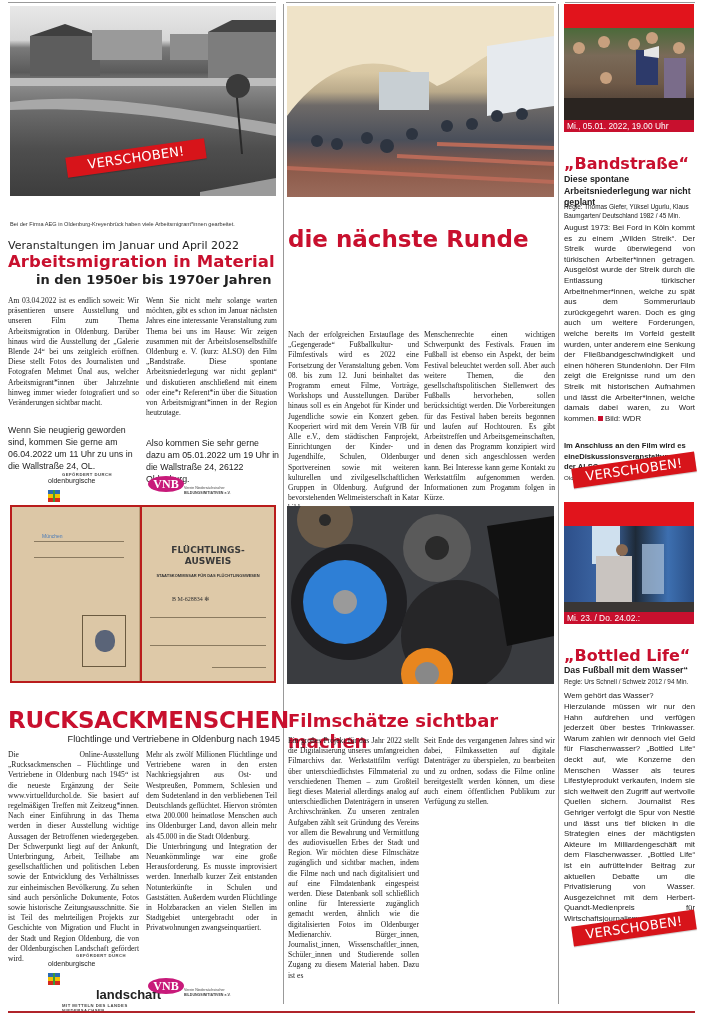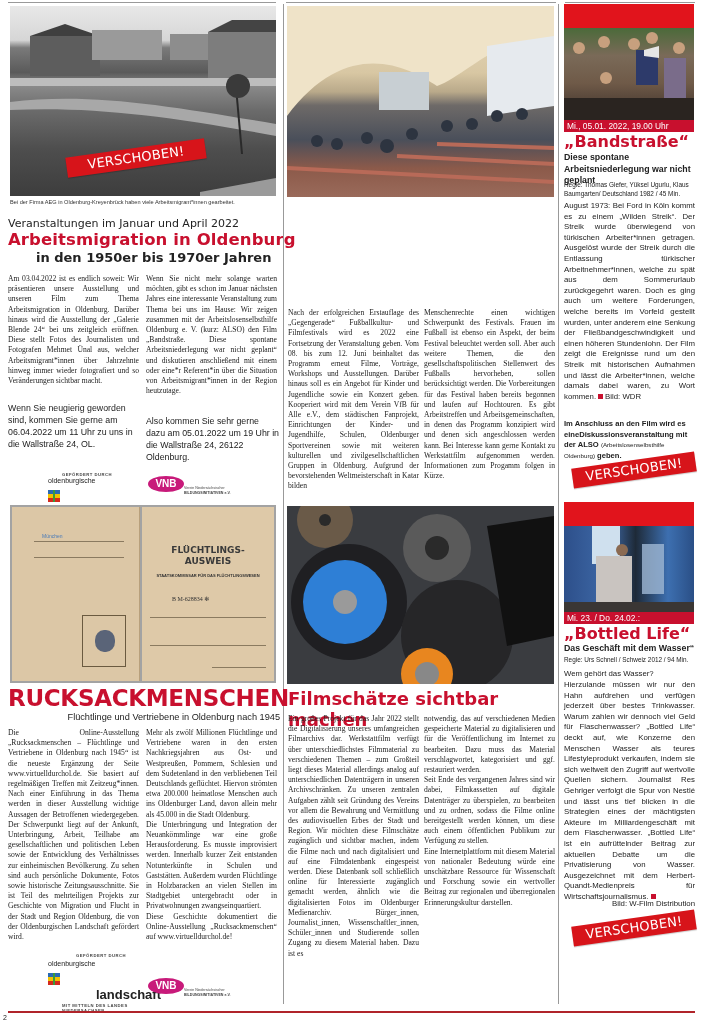--- a/index.html
+++ b/index.html
@@ -1,18 +1,18 @@
 <!DOCTYPE html>
 <html><head>
 <meta charset="utf-8">
 <style>
   * { box-sizing: border-box; margin: 0; padding: 0; }
   html, body { width: 703px; height: 1024px; background: #ffffff; overflow: hidden; }
   body { position: relative; font-family: "DejaVu Serif", serif; color: #222; }
-  .abs { position: absolute; }
+  .abs { position: absolute; margin-top: 22px; }
   .topline { position:absolute; left:8px; top:2px; width:268px; height:1px; background:#999; }
   .topline2 { position:absolute; left:286px; top:2px; width:270px; height:1px; background:#999; }
   .topline3 { position:absolute; left:565px; top:2px; width:130px; height:1px; background:#999; }
 
   .photo { position:absolute; overflow:hidden; }
   .serif-body { font-family: "Liberation Serif", serif; font-size: 7.6px; line-height: 10.2px; text-align: justify; color:#222; }
   .sans-body { font-family: "Liberation Sans", sans-serif; font-size: 7.8px; line-height: 10.6px; text-align: justify; color:#222; }
   .headline-red { font-family: "DejaVu Sans", sans-serif; font-weight: bold; color: #c8102e; }
   .caption { font-family: "Liberation Sans", sans-serif; font-size: 5.6px; color:#333; }
 
@@ -20,21 +20,21 @@
 
   .vline { position:absolute; width:1px; background:#999; }
   .bottomrule { position:absolute; left:8px; top:1011px; width:687px; height:2px; background:#b0242a; }
 
   .logo-lands { position:absolute; font-family:"Liberation Sans", sans-serif; color:#222; }
   .logo-lands .small { font-size:4.2px; letter-spacing:0.5px; font-weight:bold; color:#444; }
   .logo-lands .ol { font-size:7px; }
   .logo-lands .big { font-size:13px; font-weight:bold; line-height:13px;margin-left:48px; }
   .flag { display:inline-block; width:12px; height:12px; vertical-align:middle; margin-right:2px; position:relative; }
   .vnb { position:absolute; }
-  .vnb .pill { width:36px; height:16px; border-radius:50%; background:#c81a7a; color:#fff; font-family:Liberation Sans, sans-serif; font-weight:bold; font-size:10px; line-height:16px; text-align:center; }
+  .vnb .pill { width:36px; height:16px; border-radius:50%; background:#c81a7a; color:#fff; font-family:Liberation Serif, serif; font-weight:bold; font-size:12px; line-height:16px; text-align:center; }
   .vnb .t { font-family:"Liberation Sans", sans-serif; font-size:3.6px; color:#444; margin-left:36px; margin-top:-6px; line-height:4.5px; }
 
   .datebar { position:absolute; background:#c8102e; color:#fff; font-family:"Liberation Sans", sans-serif; font-size:8.4px; line-height:12px; padding-left:3px; }
   .redblock { position:absolute; background:#e1141c; }
   .film-title { font-family:"DejaVu Sans", sans-serif; font-weight:bold; color:#c8102e; font-size:16px; line-height:18px; }
   .film-sub { font-family:"Liberation Sans", sans-serif; font-weight:bold; font-size:8.8px; line-height:11.5px; color:#222; }
   .film-credit { font-family:"Liberation Sans", sans-serif; font-size:6.4px; line-height:9px; color:#222; }
   .sq { display:inline-block; width:5px; height:5px; background:#c8102e; margin:0 2px; vertical-align:middle; }
 </style>
 </head>
@@ -57,21 +57,21 @@
       <path d="M0,96 C80,86 160,100 266,118 L266,130 C160,110 80,100 0,104 Z" fill="#a8a8a8"></path>
       <line x1="225" y1="70" x2="232" y2="148" stroke="#2a2a2a" stroke-width="2"></line>
       <circle cx="228" cy="80" r="12" fill="#3a3a3a"></circle>
       <path d="M190,186 L266,172 L266,190 L190,190 Z" fill="#9a9a9a"></path>
     </svg>
   </div>
   <div class="stamp" style="left:66px; top:148px; width:140px;">VERSCHOBEN!</div>
   <div class="caption abs" style="left:10px; top:199px; width:270px;">Bei der Firma AEG in Oldenburg-Kreyenbrück haben viele Arbeitsmigrant*innen gearbeitet.</div>
 
   <div class="abs" style="left:8px; top:217px; font-family:'DejaVu Sans',sans-serif; font-size:11px; color:#222;">Veranstaltungen im Januar und April 2022</div>
-  <div class="abs headline-red" style="left:8px; top:230px; font-size:16.5px; letter-spacing:0.1px;">Arbeitsmigration in Oldenburg</div>
+  <div class="abs headline-red" style="left:8px; top:230px; font-size:16.5px; letter-spacing:0.1px;">Arbeitsmigration in Material</div>
   <div class="abs" style="left:36px; top:250px; font-family:'DejaVu Sans',sans-serif; font-size:13px; font-weight:bold; color:#222;">in den 1950er bis 1970er Jahren</div>
 
   <div class="abs serif-body" style="left:8px; top:274px; width:131px;">Am 03.04.2022 ist es endlich soweit: Wir präsentieren unsere Ausstellung und unseren Film zum Thema Arbeitsmigration in Oldenburg. Darüber hinaus wird die Ausstellung der „Galerie Blende 24“ bei uns zeitgleich eröffnen. Diese stellt Fotos des Journalisten und Fotografen Mehmet Ünal aus, welcher Arbeitsmigrant*innen über Jahrzehnte hinweg immer wieder fotografiert und so Veränderungen sichtbar macht.</div>
   <div class="abs" style="left:8px; top:402px; width:134px; font-family:'Liberation Sans',sans-serif; font-size:8.8px; line-height:12px; color:#222;">Wenn Sie neugierig geworden sind, kommen Sie gerne am 06.04.2022 um 11 Uhr zu uns in die Wallstraße 24, OL.</div>
 
   <div class="abs serif-body" style="left:146px; top:274px; width:131px;">Wenn Sie nicht mehr solange warten möchten, gibt es schon im Januar nächsten Jahres eine interessante Veranstaltung zum Thema bei uns im Hause: Wir zeigen zusammen mit der Arbeitslosenselbsthilfe Oldenburg e. V. (kurz: ALSO) den Film „Bandstraße. Diese spontane Arbeitsniederlegung war nicht geplant“ und diskutieren anschließend mit einem oder eine*r Referent*in über die Situation von Arbeitsmigrant*innen in der Region heutzutage.</div>
   <div class="abs" style="left:146px; top:415px; width:134px; font-family:'Liberation Sans',sans-serif; font-size:8.8px; line-height:12px; color:#222;">Also kommen Sie sehr gerne dazu am 05.01.2022 um 19 Uhr in die Wallstraße 24, 26122 Oldenburg.</div>
 
   <div class="logo-lands" style="left:48px; top:472px; width:90px;">
     <div class="small" style="margin-left:14px;">GEFÖRDERT DURCH</div>
@@ -113,20 +113,21 @@
           <circle cx="235" cy="108" r="6"></circle>
       </g>
       <g stroke="#b86a58" stroke-width="4">
         <line x1="0" y1="162" x2="267" y2="176"></line>
         <line x1="110" y1="150" x2="267" y2="158"></line>
         <line x1="150" y1="138" x2="267" y2="142"></line>
       </g>
     </svg>
   </div>
   <div class="abs headline-red" style="left:288px; top:204px; font-size:23px; line-height:27px; width:270px;">
+    <div>die nächste Runde</div>
   </div>
   <div class="abs serif-body" style="left:288px; top:308px; width:131px;">Nach der erfolgreichen Erstauflage des „Gegengerade“ Fußballkultur- und Filmfestivals wird es 2022 eine Fortsetzung der Veranstaltung geben. Vom 08. bis zum 12. Juni beinhaltet das Programm erneut Filme, Vorträge, Workshops und Ausstellungen. Darüber hinaus soll es ein Angebot für Kinder und Jugendliche sowie ein Konzert geben. Kooperiert wird mit dem Verein VfB für Alle e.V., dem städtischen Fanprojekt, Einrichtungen der Kinder- und Jugendhilfe, Schulen, Oldenburger Sportvereinen sowie mit weiteren kulturellen und zivilgesellschaftlichen Gruppen in Oldenburg. Aufgrund der bevorstehenden Weltmeisterschaft in Katar bilden</div>
   <div class="abs serif-body" style="left:424px; top:308px; width:131px;">Menschenrechte einen wichtigen Schwerpunkt des Festivals. Frauen im Fußball ist ebenso ein Aspekt, der beim Festival beleuchtet werden soll. Aber auch weitere Themen, die den gesellschaftspolitischen Stellenwert des Fußballs hervorheben, sollen berücksichtigt werden. Die Vorbereitungen für das Festival haben bereits begonnen und laufen auf Hochtouren. Es gibt Arbeitstreffen und Arbeitsgemeinschaften, in denen das Programm konzipiert wird und denen sich angeschlossen werden kann. Bei Interesse kann gerne Kontakt zu Werkstattfilm aufgenommen werden. Informationen zum Progamm folgen in Kürze.</div>
 </section>
 
 <section>
   <div class="redblock" style="left:564px; top:4px; width:130px; height:24px;"></div>
   <div class="photo" style="left:564px; top:28px; width:130px; height:92px; background: linear-gradient(180deg,#4b6a3a 0%,#7a6a58 30%,#6f5a48 60%,#3a2e28 100%);">
     <svg width="130" height="92" style="position:absolute;left:0;top:0">
       <g fill="#c7a07e">
@@ -164,32 +165,32 @@
     <svg width="130" height="86" style="position:absolute;left:0;top:0">
       <rect x="28" y="0" width="28" height="38" fill="#cfe0ee"></rect>
       <rect x="32" y="30" width="36" height="56" fill="#c9c4c0"></rect>
       <circle cx="58" cy="24" r="6" fill="#8a6a52"></circle>
       <rect x="78" y="18" width="22" height="50" fill="#9fb8d4" opacity="0.8"></rect>
       <rect x="0" y="76" width="130" height="10" fill="#3a3634"></rect>
     </svg>
   </div>
   <div class="datebar" style="left:564px; top:612px; width:130px;">Mi. 23. / Do. 24.02.:</div>
   <div class="abs film-title" style="left:564px; top:625px; width:134px;">„Bottled Life“</div>
-  <div class="abs film-sub" style="left:564px; top:643px; width:134px;">Das Geschäft mit dem Wasser“</div>
+  <div class="abs film-sub" style="left:564px; top:643px; width:134px;">Das Fußball mit dem Wasser“</div>
   <div class="abs film-credit" style="left:564px; top:655px; width:134px;">Regie: Urs Schnell / Schweiz 2012 / 94 Min.</div>
   <div class="abs sans-body" style="left:564px; top:669px; width:131px; text-align:left;">Wem gehört das Wasser?</div>
   <div class="abs sans-body" style="left:564px; top:680px; width:131px;">
     <span>Hierzulande müssen wir nur den Hahn aufdrehen und verfügen jederzeit über bestes Trinkwasser. Warum zahlen wir dennoch viel Geld für Flaschenwasser? „Bottled Life“ deckt auf, wie Konzerne den Menschen Wasser als teures Lifestyleprodukt verkaufen, indem sie sich weltweit den Zugriff auf wertvolle Quellen sichern. Journalist Res Gehriger verfolgt die Spur von Nestlé und lässt uns tief blicken in die Strategien eines der mächtigsten Akteure im Milliardengeschäft mit dem Flaschenwasser. „Bottled Life“ ist ein aufrüttelnder Beitrag zur aktuellen Debatte um die Privatisierung von Wasser. Ausgezeichnet mit dem Herbert-Quandt-Medienpreis für Wirtschaftsjournalismus.</span><span class="sq"></span>
   </div>
   <div class="abs sans-body" style="left:564px; top:899px; width:131px; text-align:right;">Bild: W-Film Distribution</div>
   <div class="stamp" style="left:572px; top:918px; width:124px;">VERSCHOBEN!</div>
 </section>
 
 <section>
-  <div class="photo" style="left:10px; top:505px; width:266px; height:178px; background:#a3a3a3;">
+  <div class="photo" style="left:10px; top:505px; width:266px; height:178px; background:#b91c1c;">
     <div style="position:absolute; left:2px; top:2px; width:128px; height:174px; background:#dcc7a6; border-right:1px solid #b8a07c;">
       <div style="position:absolute; left:30px; top:26px; font-family:'Liberation Sans',sans-serif; font-size:5px; color:#4a7bb8;">München</div>
       <div style="position:absolute; left:22px; top:34px; width:90px; height:1px; background:#8a7a60;"></div>
       <div style="position:absolute; left:22px; top:50px; width:90px; height:1px; background:#8a7a60;"></div>
       <div style="position:absolute; left:70px; top:108px; width:44px; height:52px; border:1px solid #6a5a40;">
         <div style="position:absolute; left:12px; top:14px; width:20px; height:22px; border-radius:45%; background:#5a6478;"></div>
       </div>
     </div>
     <div style="position:absolute; left:132px; top:2px; width:132px; height:174px; background:#dec9a8;">
       <div style="position:absolute; left:0; top:38px; width:132px; text-align:center; font-family:'DejaVu Sans',sans-serif; font-weight:bold; font-size:9px; color:#3a3a3a;">FLÜCHTLINGS-</div>
@@ -201,21 +202,20 @@
       <div style="position:absolute; left:70px; top:160px; width:54px; height:1px; background:#8a7a60;"></div>
     </div>
   </div>
   <div class="abs" style="left:8px; top:685px; width:272px; text-align:left; font-family:'DejaVu Sans',sans-serif; font-weight:bold; font-size:23px; color:#c8102e; letter-spacing:-0.3px;">RUCKSACKMENSCHEN</div>
   <div class="abs" style="left:8px; top:712px; width:272px; text-align:right; font-family:'Liberation Sans',sans-serif; font-size:9.2px; color:#222;">Flüchtlinge und Vertriebene in Oldenburg nach 1945</div>
 
   <div class="abs serif-body" style="left:8px; top:728px; width:131px;">Die Online-Ausstellung „Rucksackmenschen – Flüchtlinge und Vertriebene in Oldenburg nach 1945“ ist die neueste Ergänzung der Seite www.virtuelldurchol.de. Sie basiert auf regelmäßigen Treffen mit Zeitzeug*innen. Nach einer Einführung in das Thema werden in dieser Ausstellung wichtige Aussagen der Betroffenen wiedergegeben. Der Schwerpunkt liegt auf der Ankunft, Unterbringung, Arbeit, Teilhabe am gesellschaftlichen und politischen Leben sowie der Entwicklung des Verhältnisses zur einheimischen Bevölkerung. Zu sehen sind auch persönliche Dokumente, Fotos sowie historische Zeitungsausschnitte. Sie ist Teil des mehrteiligen Projekts zur Geschichte von Migration und Flucht in der Stadt und Region Oldenburg, die von der Oldenburgischen Landschaft gefördert wird.</div>
   <div class="abs serif-body" style="left:146px; top:728px; width:131px;">
     <div>Mehr als zwölf Millionen Flüchtlinge und Vertriebene waren in den ersten Nachkriegsjahren aus Ost- und Westpreußen, Pommern, Schlesien und dem Sudetenland in den verbliebenen Teil Deutschlands geflüchtet. Hiervon strömten etwa 200.000 heimatlose Menschen auch ins Oldenburger Land, davon allein mehr als 45.000 in die Stadt Oldenburg.</div>
     <div>Die Unterbringung und Integration der Neuankömmlinge war eine große Herausforderung. Es musste improvisiert werden. Innerhalb kurzer Zeit entstanden Notunterkünfte in Schulen und Gaststätten. Außerdem wurden Flüchtlinge in Holzbaracken an vielen Stellen im Stadtgebiet untergebracht oder in Privatwohnungen zwangseinquartiert.</div>
-    <div>Diese Geschichte dokumentiert die Online-Ausstellung „Rucksackmenschen“ auf www.virtuelldurchol.de!</div>
   </div>
 
   <div class="logo-lands" style="left:48px; top:960px; width:90px;">
     <div class="small" style="position:absolute; left:28px; top:-7px; width:60px;">GEFÖRDERT DURCH</div>
     <div class="ol">oldenburgische</div>
     <div><span class="flag"><svg width="12" height="12">
             <rect width="12" height="4" fill="#2a6ab3"></rect>
             <rect y="4" width="12" height="4" fill="#f2c200"></rect>
             <rect y="8" width="12" height="4" fill="#d42a1e"></rect>
             <rect x="5" width="2" height="12" fill="#3a9b3a"></rect>
@@ -241,20 +241,18 @@
         <circle cx="58" cy="96" r="12" fill="#9a9a9a"></circle>
       <circle cx="170" cy="130" r="56" fill="#262628"></circle>
       <circle cx="140" cy="168" r="26" fill="#e8861f"></circle>
         <circle cx="140" cy="168" r="12" fill="#888"></circle>
       <path d="M200,20 L267,10 L267,130 L220,140 Z" fill="#111"></path>
     </svg>
   </div>
   <div class="abs headline-red" style="left:288px; top:688px; font-size:18px; width:270px;">Filmschätze sichtbar machen</div>
   <div class="abs serif-body" style="left:288px; top:714px; width:131px;">Ein großes Projekt für das Jahr 2022 stellt die Digitalisierung unseres umfangreichen Filmarchivs dar. Werkstattfilm verfügt über unterschiedlichstes Filmmaterial zu verschiedenen Themen – zum Großteil liegt dieses Material allerdings analog auf unterschiedlichen Datenträgern in unseren Archivschränken. Zu unseren zentralen Aufgaben zählt seit Gründung des Vereins vor allem die Bewahrung und Vermittlung des audiovisuellen Erbes der Stadt und Region. Wir möchten diese Filmschätze zugänglich und sichtbar machen, indem die Filme nach und nach digitalisiert und auf eine Filmdatenbank eingespeist werden. Diese Datenbank soll schließlich online für Interessierte zugänglich gemacht werden, ähnlich wie die digitalisierten Fotos im Oldenburger Medienarchiv. Bürger_innen, Journalist_innen, Wissenschaftler_innen, Schüler_innen und Studierende sollen Zugang zu diesem Material haben. Dazu ist es</div>
   <div class="abs serif-body" style="left:424px; top:714px; width:131px;">
-    <div>notwendig, das auf verschiedenen Medien gespeicherte Material zu digitalisieren und für die Veröffentlichung im Internet zu bearbeiten. Dazu muss das Material verschlagwortet, kategorisiert und ggf. restauriert werden.</div>
     <div>Seit Ende des vergangenen Jahres sind wir dabei, Filmkassetten auf digitale Datenträger zu überspielen, zu bearbeiten und zu ordnen, sodass die Filme online bereitgestellt werden können, um diese auch einem öffentlichen Publikum zur Verfügung zu stellen.</div>
-    <div>Eine Internetplattform mit diesem Material von nationaler Bedeutung würde eine unschätzbare Ressource für Wissenschaft und Forschung sowie ein wertvoller Beitrag zur regionalen und überregionalen Erinnerungskultur darstellen.</div>
   </div>
 </section>
 
 <div class="bottomrule"></div>
 <div class="abs" style="left:3px; top:1014px; font-family:'Liberation Sans',sans-serif; font-size:7px; color:#222;">2</div>
 
 </body></html>

